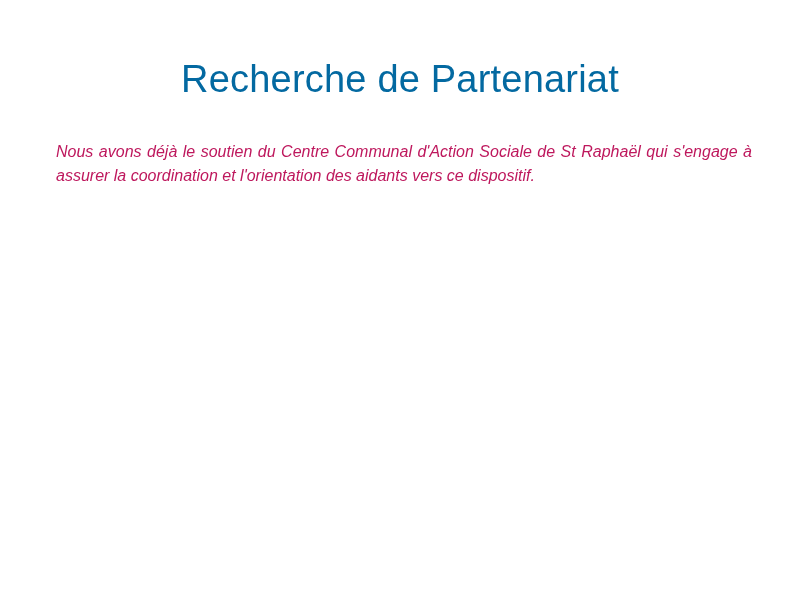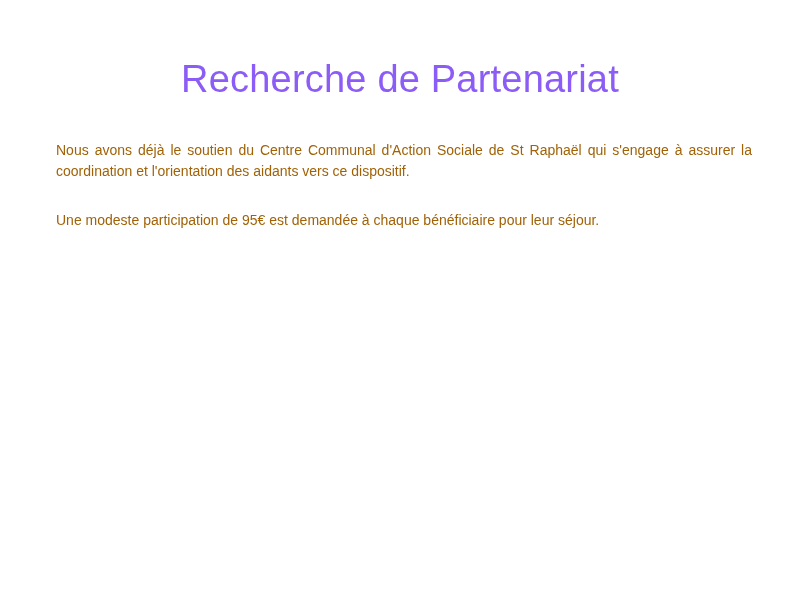--- a/index.html
+++ b/index.html
@@ -19,52 +19,52 @@
     height: 600px;
     background: #ffffff;
     box-sizing: border-box;
   }
   .slide-title {
     position: absolute;
     left: 0;
     right: 0;
     top: 58px;
     text-align: center;
-    color: #8b5cf6;
+    color: #0369a1;
     font-size: 38px;
     font-weight: normal;
     line-height: 1.15;
     letter-spacing: 0.2px;
   }
   .slide-body {
     position: absolute;
     left: 56px;
     right: 48px;
     top: 140px;
-    color: #a16207;
-    font-size: 14px;
+    color: #be185d;
+    font-size: 16px;
     line-height: 1.5;
     text-align: justify;
+    font-style: italic;
   }
   .para {
     margin: 0;
     text-align: justify;
     text-justify: inter-word;
   }
   .para-gap {
     height: 28px;
   }
 </style>
 </head>
 <body>
 
 <div class="slide">
 
   <div class="slide-title">Recherche de Partenariat</div>
 
   <div class="slide-body">
     <p class="para">Nous avons déjà le soutien du Centre Communal d'Action Sociale de St Raphaël qui s'engage à assurer la coordination et l'orientation des aidants vers ce dispositif.</p>
     <div class="para-gap"></div>
-    <p class="para">Une modeste participation de 95€ est demandée à chaque bénéficiaire pour leur séjour.</p>
     <div class="para-gap"></div>
   </div>
 
 </div>
 
 </body></html>

